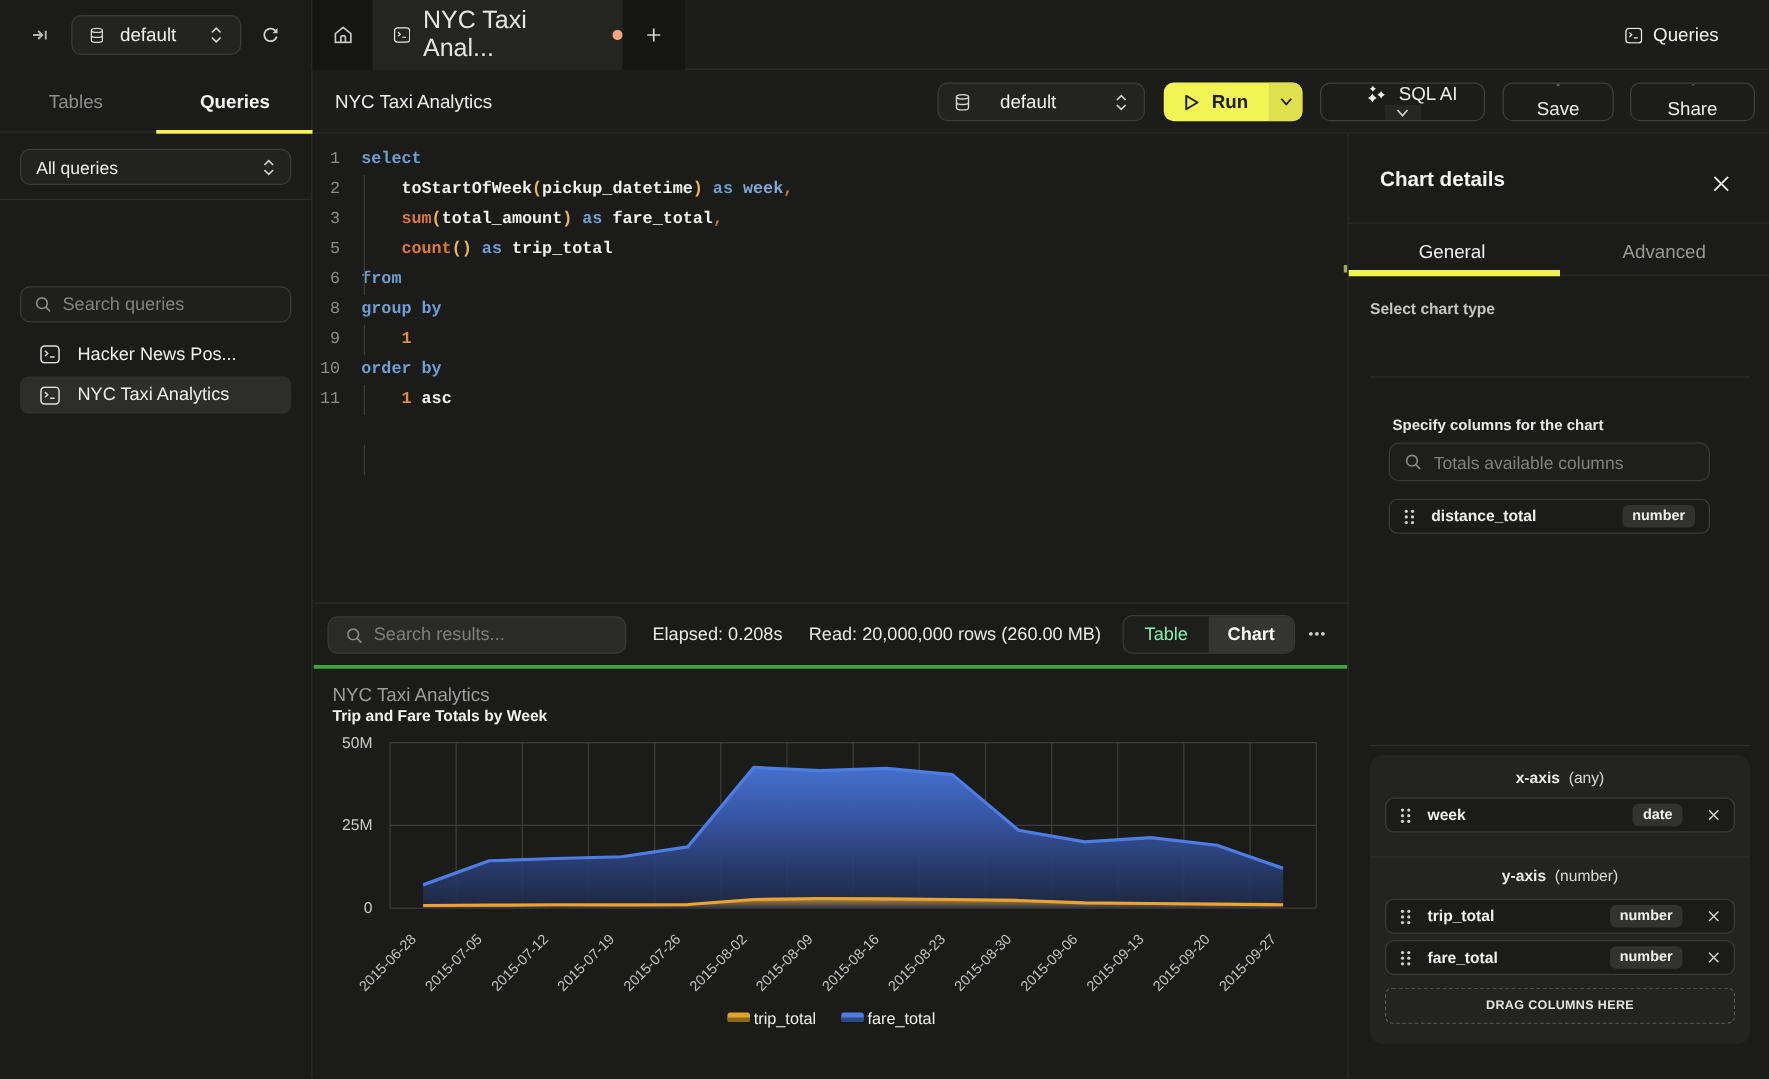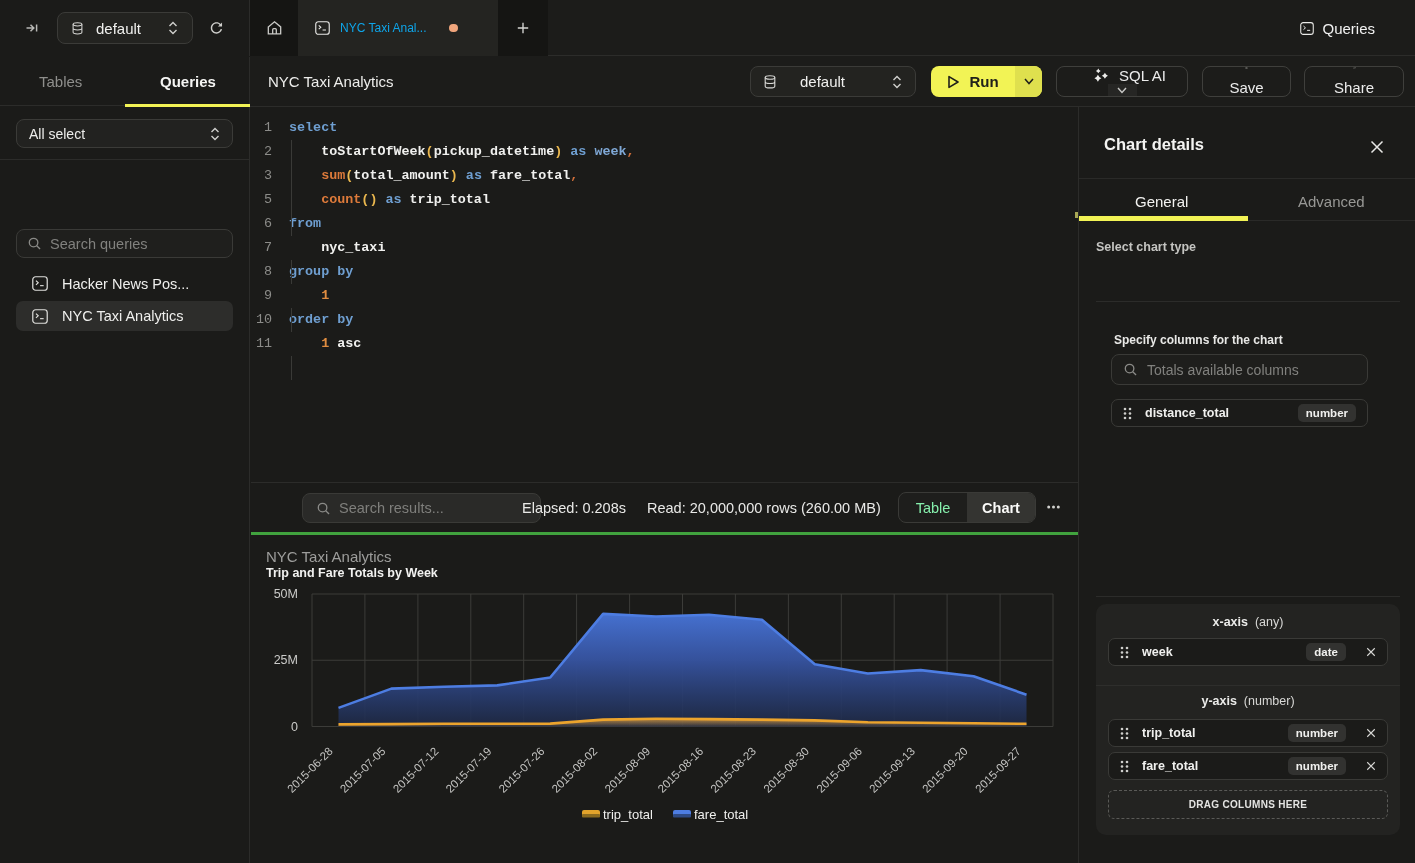--- a/index.html
+++ b/index.html
@@ -77,21 +77,21 @@
         <path d="M13.9 2.6 L13.9 7.0 L9.5 7.0 L11.3 5.2 C10.45 4.35 9.28 3.8 8 3.8 C5.45 3.8 3.4 5.85 3.4 8.4 C3.4 10.95 5.45 13 8 13 C10.15 13 11.95 11.55 12.45 9.55 L13.95 9.95 C13.3 12.55 10.9 14.5 8 14.5 C4.6 14.5 1.9 11.8 1.9 8.4 C1.9 5.0 4.6 2.3 8 2.3 C9.7 2.3 11.25 3.0 12.35 4.1 Z"></path>
       </svg>
   </div>
   <div class="abs" id="tabstrip"></div>
   <div class="abs" id="activetab">
     <svg width="15" height="14" viewBox="0 0 17 16" fill="none" stroke="#e8e8e6" stroke-width="1.3">
         <rect x="0.8" y="0.8" width="15.4" height="14.4" rx="3"></rect>
         <path d="M4.2 5 L6.6 7.2 L4.2 9.4" stroke-width="1.2"></path>
         <path d="M8.6 10.3 H12.4" stroke-width="1.2"></path>
       </svg>
-    <span style="color:#0ea5e9;font-size:12px;">NYC Taxi Anal...</span>
+    <span style="color:#e5e5e5;font-size:20px;">NYC Taxi Anal...</span>
     <span style="width:8.5px;height:8.5px;border-radius:50%;background:#f0a57c;margin-left:13px;"></span>
   </div>
   <div class="abs" id="hometab">
     <svg width="15" height="14" viewBox="0 0 18 17" fill="none" stroke="#c9c9c6" stroke-width="1.6">
         <path d="M1.5 7.2 L9 1 L16.5 7.2 V15.7 H1.5 Z"></path>
         <path d="M6.8 15.7 V10.5 C6.8 9.8 7.3 9.3 8 9.3 H10 C10.7 9.3 11.2 9.8 11.2 10.5 V15.7"></path>
       </svg>
   </div>
   <div class="abs" id="plusbtn">
     <svg width="12" height="12" viewBox="0 0 15 15" stroke="#d5d5d2" stroke-width="1.7">
@@ -160,21 +160,21 @@
         </svg>
       <span style="font-size:15px;">Share</span>
     </div>
   </div>
   <div class="abs" id="sidebar">
     <span class="abs" style="left:39px;top:16px;font-size:15px;color:#8f8f8c;">Tables</span>
     <span class="abs" style="left:160px;top:16px;font-size:15px;color:#f5f5f3;font-weight:bold;">Queries</span>
     <div class="abs" style="left:0;top:48px;width:125px;height:1px;background:#2c2c2a;"></div>
     <div class="abs" style="left:125px;top:47px;width:125px;height:3px;background:#f2f355;"></div>
     <div class="abs ddl-default" style="left:16px;top:62px;width:217px;height:29px;padding:0 12px;background:#222220;">
-      <span style="color:#ededeb;font-size:14px;">All select</span>
+      <span style="color:#ededeb;font-size:14px;">All queries</span>
       <svg style="margin-left:auto" width="10" height="14" viewBox="0 0 10 14" fill="none" stroke="#cfcfcc" stroke-width="1.4">
           <path d="M1.5 5 L5 1.5 L8.5 5 M1.5 9 L5 12.5 L8.5 9"></path>
         </svg>
     </div>
     <div class="abs" style="left:0;top:102px;width:250px;height:1px;background:#2c2c2a;"></div>
     <div class="abs sb-input" style="top:172px;height:29px;padding:0 11px;gap:9px;font-size:14.5px;">
       <svg width="13" height="13" viewBox="0 0 14 14" fill="none" stroke="#8a8a87" stroke-width="1.4">
           <circle cx="6" cy="6" r="4.6"></circle>
           <path d="M9.4 9.4 L13 13"></path>
         </svg>
@@ -202,31 +202,30 @@
     <div class="abs mono" id="editor" style="left:0;top:9px;width:827px;font-size:13.4px;font-weight:bold;line-height:24px;">
       <div class="abs" style="left:39.5px;top:24px;width:1px;height:96px;background:#3a3a37;"></div>
         <div class="abs" style="left:39.5px;top:144px;width:1px;height:24px;background:#3a3a37;"></div>
         <div class="abs" style="left:39.5px;top:192px;width:1px;height:24px;background:#3a3a37;"></div>
         <div class="abs" style="left:39.5px;top:240px;width:1px;height:24px;background:#3a3a37;"></div>
       <div class="codeline"><span class="ln">1</span><span class="kw">select</span></div>
       <div class="codeline"><span class="ln">2</span><span class="id">    toStartOfWeek<i class="pr">(</i>pickup_datetime<i class="pr">)</i> <i class="kw">as</i> <i class="kw2">week</i><i class="cm">,</i></span></div>
       <div class="codeline"><span class="ln">3</span><span class="id">    <i class="fn">sum</i><i class="pr">(</i>total_amount<i class="pr">)</i> <i class="kw">as</i> fare_total<i class="cm">,</i></span></div>
       <div class="codeline"><span class="ln">5</span><span class="id">    <i class="fn">count</i><i class="pr">()</i> <i class="kw">as</i> trip_total</span></div>
       <div class="codeline"><span class="ln">6</span><span class="kw">from</span></div>
-      <div class="codeline"><span class="ln">7</span><span class="id">    nyc_taxi</span></div>
       <div class="codeline"><span class="ln">8</span><span class="kw">group by</span></div>
       <div class="codeline"><span class="ln">9</span><span class="id">    <i class="nm">1</i></span></div>
       <div class="codeline"><span class="ln">10</span><span class="kw">order by</span></div>
       <div class="codeline"><span class="ln">11</span><span class="id">    <i class="nm">1</i> asc</span></div>
     </div>
     <div class="abs" style="left:824px;top:105px;width:3px;height:6px;background:#a8a855;"></div>
 
     <div class="abs" style="left:0;top:375px;width:827px;height:1px;background:#2c2c2a;"></div>
     <div class="abs" id="resbar" style="left:0;top:376px;width:827px;height:48px;">
-      <div class="abs sb-input" style="left:11px;top:10px;width:239px;height:30px;padding:0 14px;gap:9px;font-size:14.5px;background:#2a2a28;border-color:#3a3a37;margin-left:40px;">
+      <div class="abs sb-input" style="left:11px;top:10px;width:239px;height:30px;padding:0 14px;gap:9px;font-size:14.5px;background:#2a2a28;border-color:#3a3a37;">
         <svg width="13" height="13" viewBox="0 0 14 14" fill="none" stroke="#8a8a87" stroke-width="1.4">
             <circle cx="6" cy="6" r="4.6"></circle>
             <path d="M9.4 9.4 L13 13"></path>
           </svg>
         <span style="color:#7f7f7c;">Search results...</span>
       </div>
       <span class="abs" style="left:271px;top:17px;font-size:14.5px;color:#e9e9e7;">Elapsed: 0.208s</span>
       <span class="abs" style="left:396px;top:17px;font-size:14.5px;color:#e9e9e7;">Read: 20,000,000 rows (260.00 MB)</span>
       <div class="abs" style="left:647px;top:9px;width:138px;height:31px;border:1px solid #3a3a37;border-radius:8px;display:flex;background:#1e1e1c;">
         <div style="flex:1;display:flex;align-items:center;justify-content:center;font-size:14.5px;color:#86efac;">Table</div>

